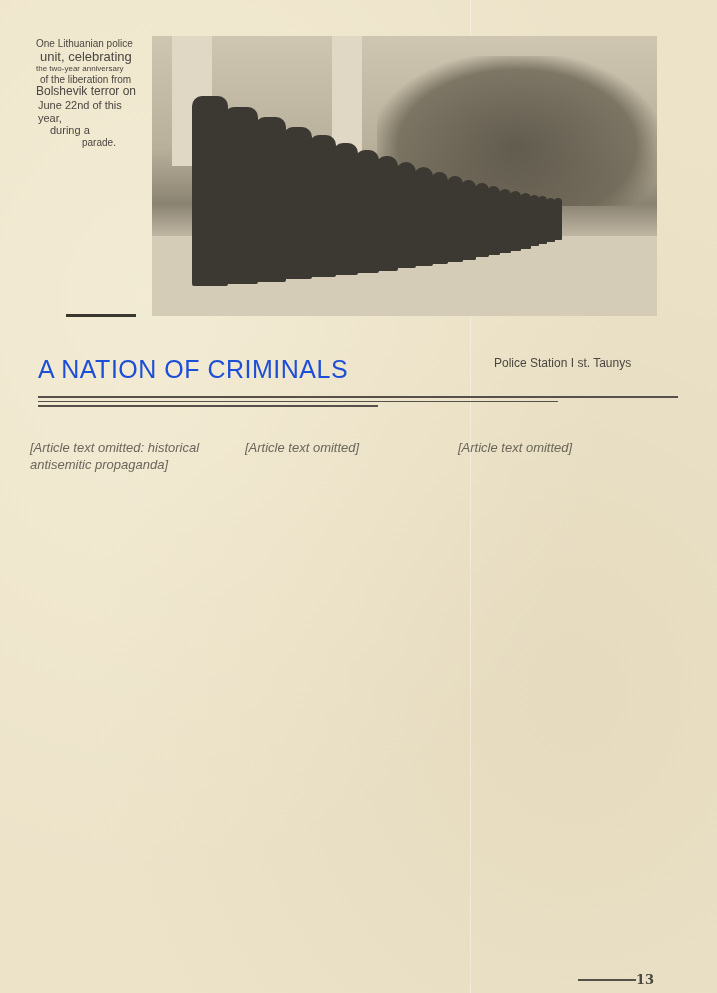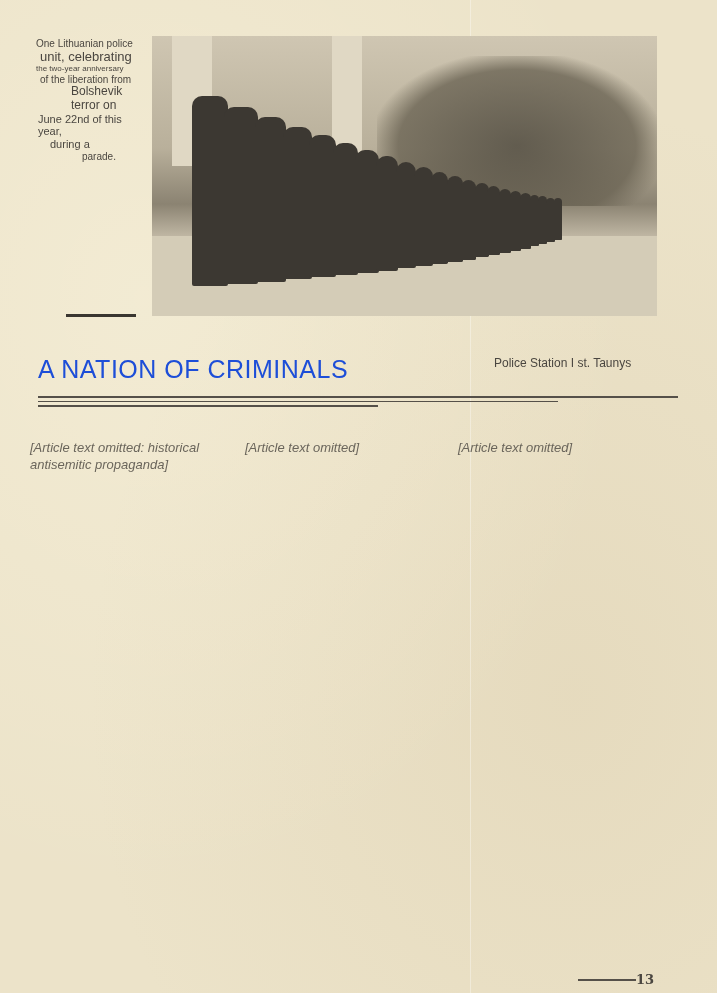--- a/index.html
+++ b/index.html
@@ -12,21 +12,21 @@
       font-family: "Liberation Sans", sans-serif;
       color: #4a4640;
       position: relative;
     }
     .fold { position: absolute; left: 470px; top: 0; width: 1px; height: 993px; background: rgba(255,255,255,0.35); }
     .caption { position: absolute; left: 36px; top: 38px; width: 110px; line-height: 1.15; color: #4a4640; }
     .caption .l1 { font-size: 10px; display:block; }
     .caption .l2 { font-size: 13px; display:block; margin-left: 4px; }
     .caption .l3 { font-size: 8px; display:block; }
     .caption .l4 { font-size: 10px; display:block; margin-left:4px; }
-    .caption .l5 { font-size: 12px; display:block;margin-left:35px; }
+    .caption .l5 { font-size: 12px; display:block; }
     .caption .l6 { font-size: 11px; display:block; margin-left:2px; }
     .caption .l7 { font-size: 11px; display:block; margin-left:14px; }
     .caption .l8 { font-size: 10px; display:block; margin-left:46px; }
     .photo {
       position: absolute; left: 152px; top: 36px; width: 505px; height: 280px;
       background:
         linear-gradient(180deg, #cfc6b2 0%, #b9b09b 40%, #8b8372 60%, #cfc6b2 75%, #d8cfba 100%);
       overflow: hidden;
     }
     .photo .trees { position:absolute; right:0; top:20px; width:280px; height:150px;

